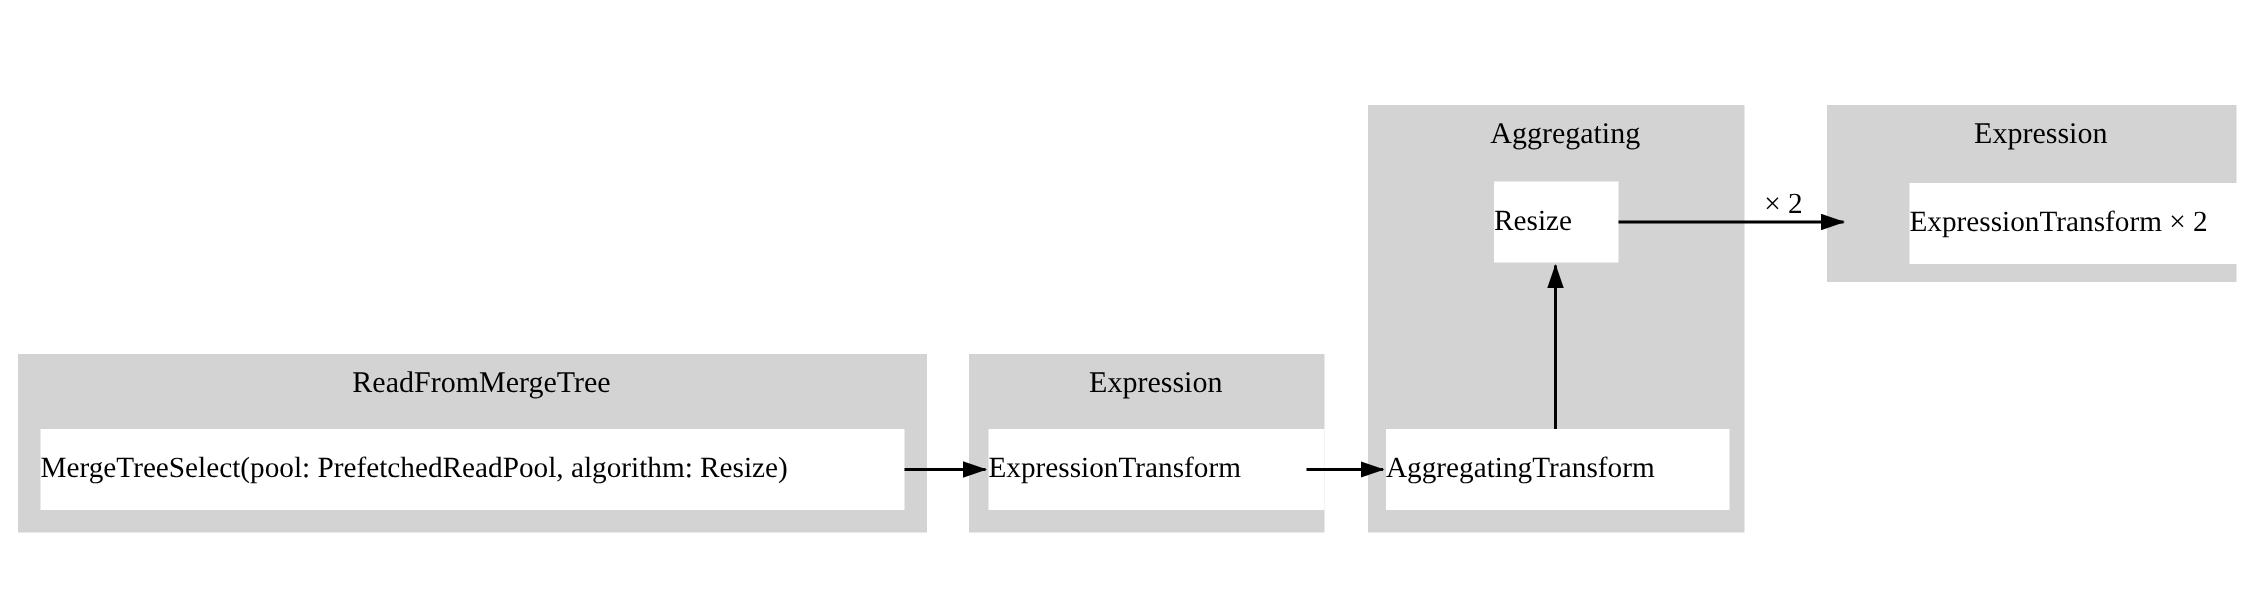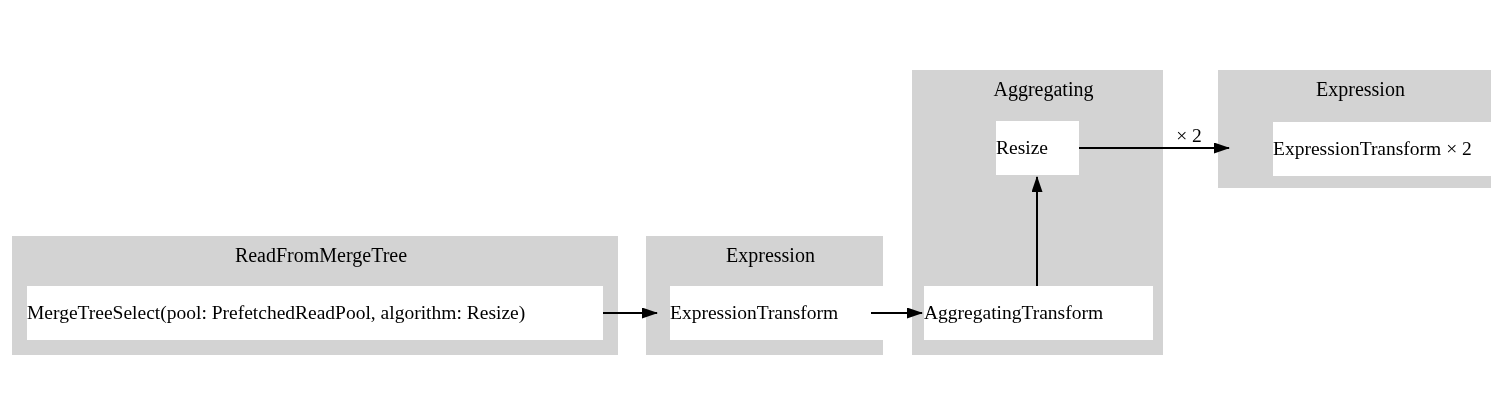--- a/index.html
+++ b/index.html
@@ -64,21 +64,21 @@
 
   <div class="cluster" style="left:12px; top:236px; width:606px; height:119px;">
     <div class="cluster-label">ReadFromMergeTree</div>
     <div class="node" style="left:15px; top:50px; width:576px; height:54px;">
       <span class="node-label">MergeTreeSelect(pool: PrefetchedReadPool, algorithm: Resize)</span>
     </div>
   </div>
 
   <div class="cluster" style="left:646px; top:236px; width:237px; height:119px;">
     <div class="cluster-label">Expression</div>
-    <div class="node" style="left:24px; top:50px; width:224px; height:54px;">
+    <div class="node" style="left:13px; top:50px; width:224px; height:54px;">
       <span class="node-label">ExpressionTransform</span>
     </div>
   </div>
 
   <div class="cluster" style="left:912px; top:70px; width:251px; height:285px;">
     <div class="cluster-label">Aggregating</div>
     <div class="node" style="left:84px; top:51px; width:83px; height:54px;">
       <span class="node-label">Resize</span>
     </div>
     <div class="node" style="left:12px; top:216px; width:229px; height:54px;">

